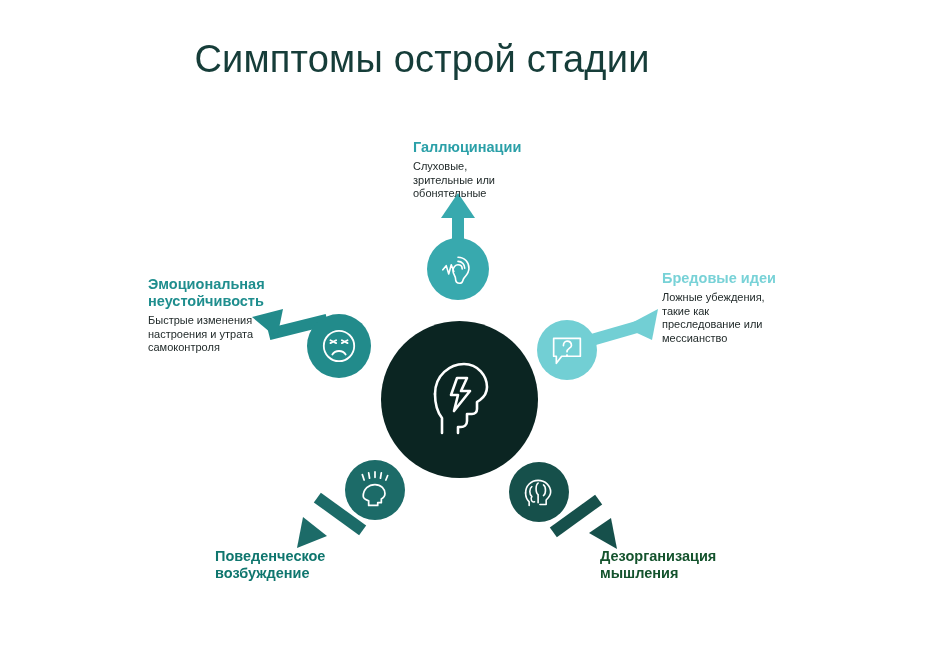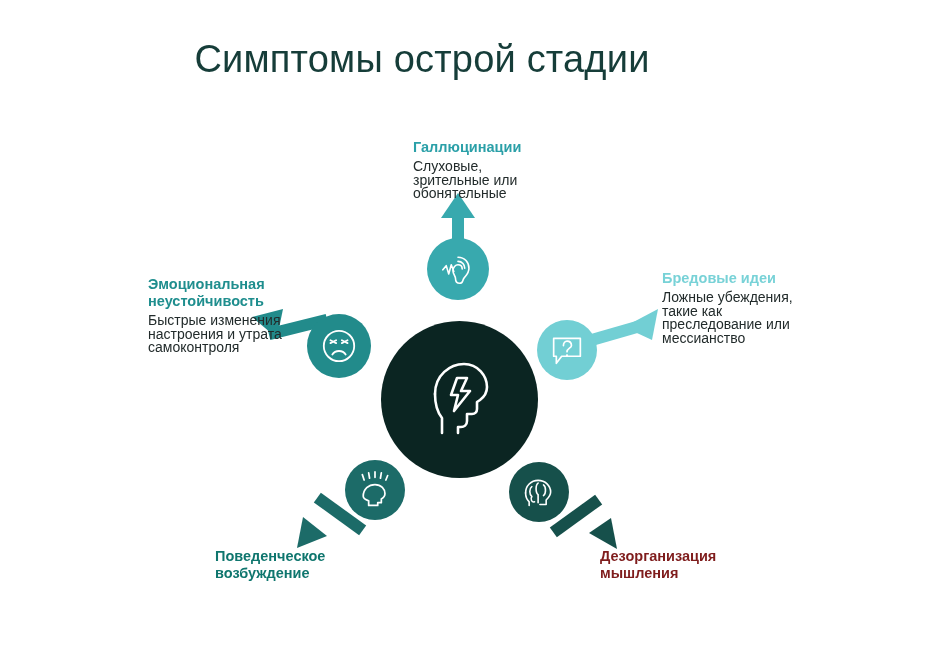--- a/index.html
+++ b/index.html
@@ -71,32 +71,32 @@
   
   .block { position: absolute; }
   .block .heading {
     font-size: 14.5px;
     font-weight: bold;
     line-height: 17px;
     margin: 0 0 4px 0;
     white-space: pre-line;
   }
   .block .body {
-    font-size: 14px;
+    font-size: 11px;
     font-weight: normal;
     line-height: 13.5px;
     color: #222b2b;
     white-space: pre-line;
     margin: 0;
   }
   .h-hallucinations { color: #2ba0a8; }
   .h-emotional      { color: #1f8e8e; }
   .h-delusions      { color: #78d2d7; }
   .h-agitation      { color: #0f766e; }
-  .h-disorganized   { color: #7f1d1d; }
+  .h-disorganized   { color: #14532d; }
 
   .block-hallucinations { left: 413px; top: 123px; width: 180px; margin-top: 16px; }
   .block-emotional      { left: 148px; top: 276px; width: 150px; text-align: left; }
   .block-delusions      { left: 662px; top: 270px; width: 180px; }
   .block-agitation      { left: 215px; top: 548px; width: 200px; }
   .block-disorganized   { left: 600px; top: 548px; width: 215px; }
 </style>
 </head>
 <body>
 

